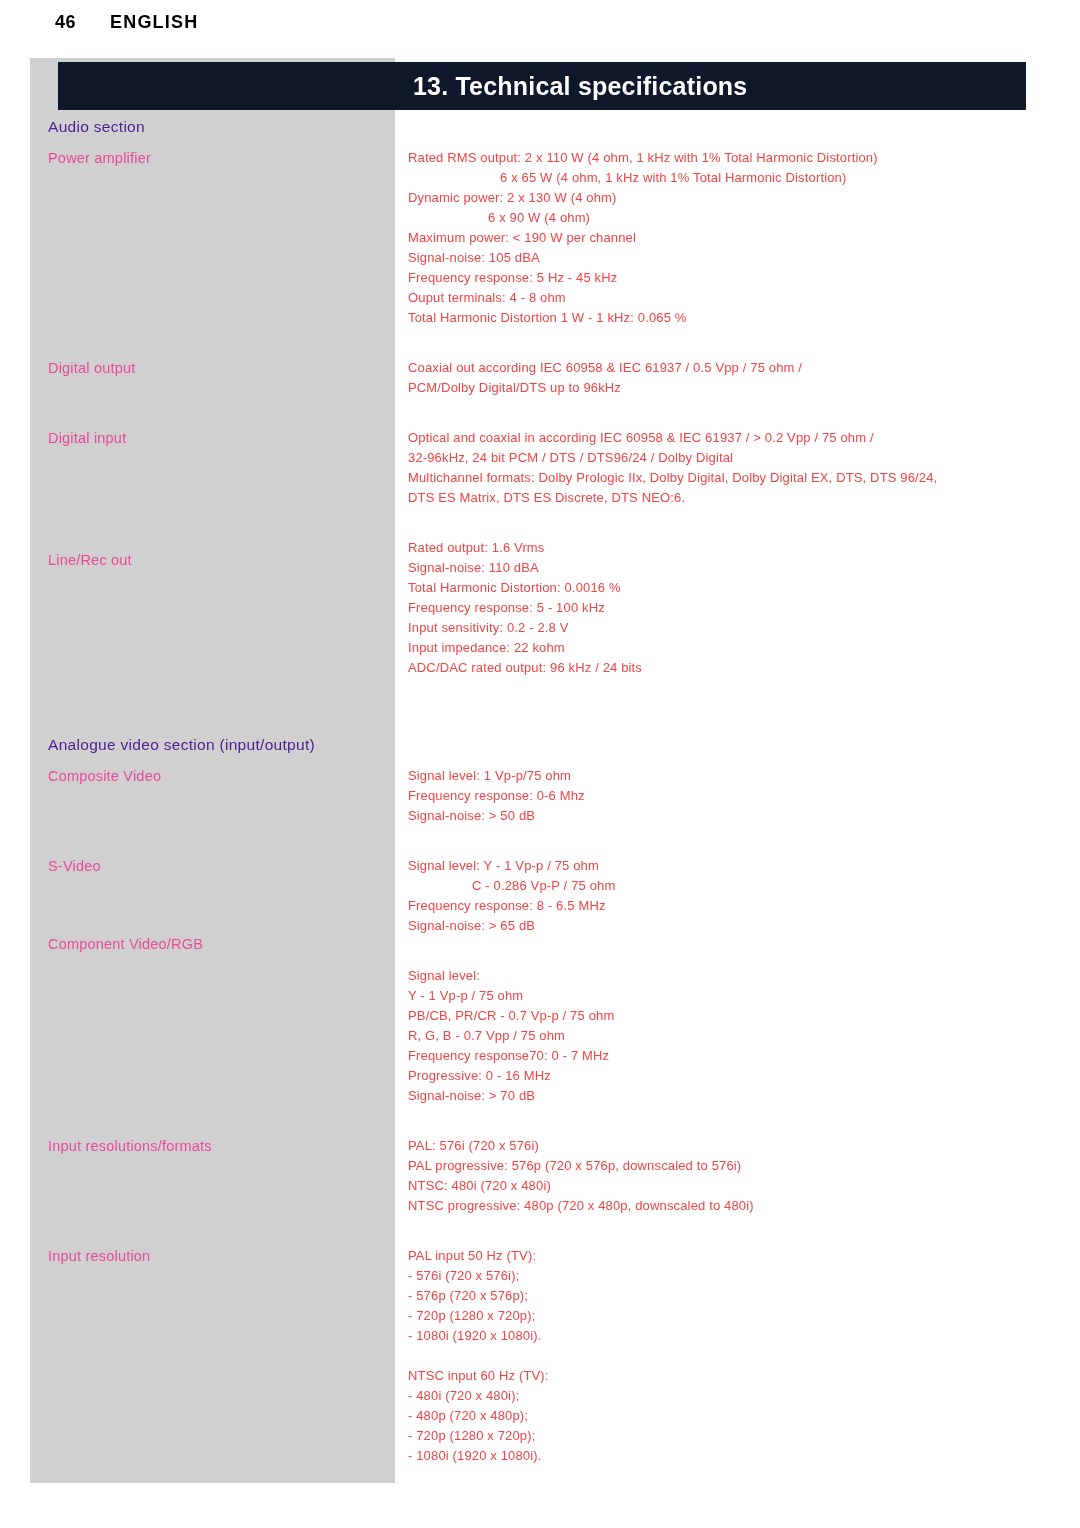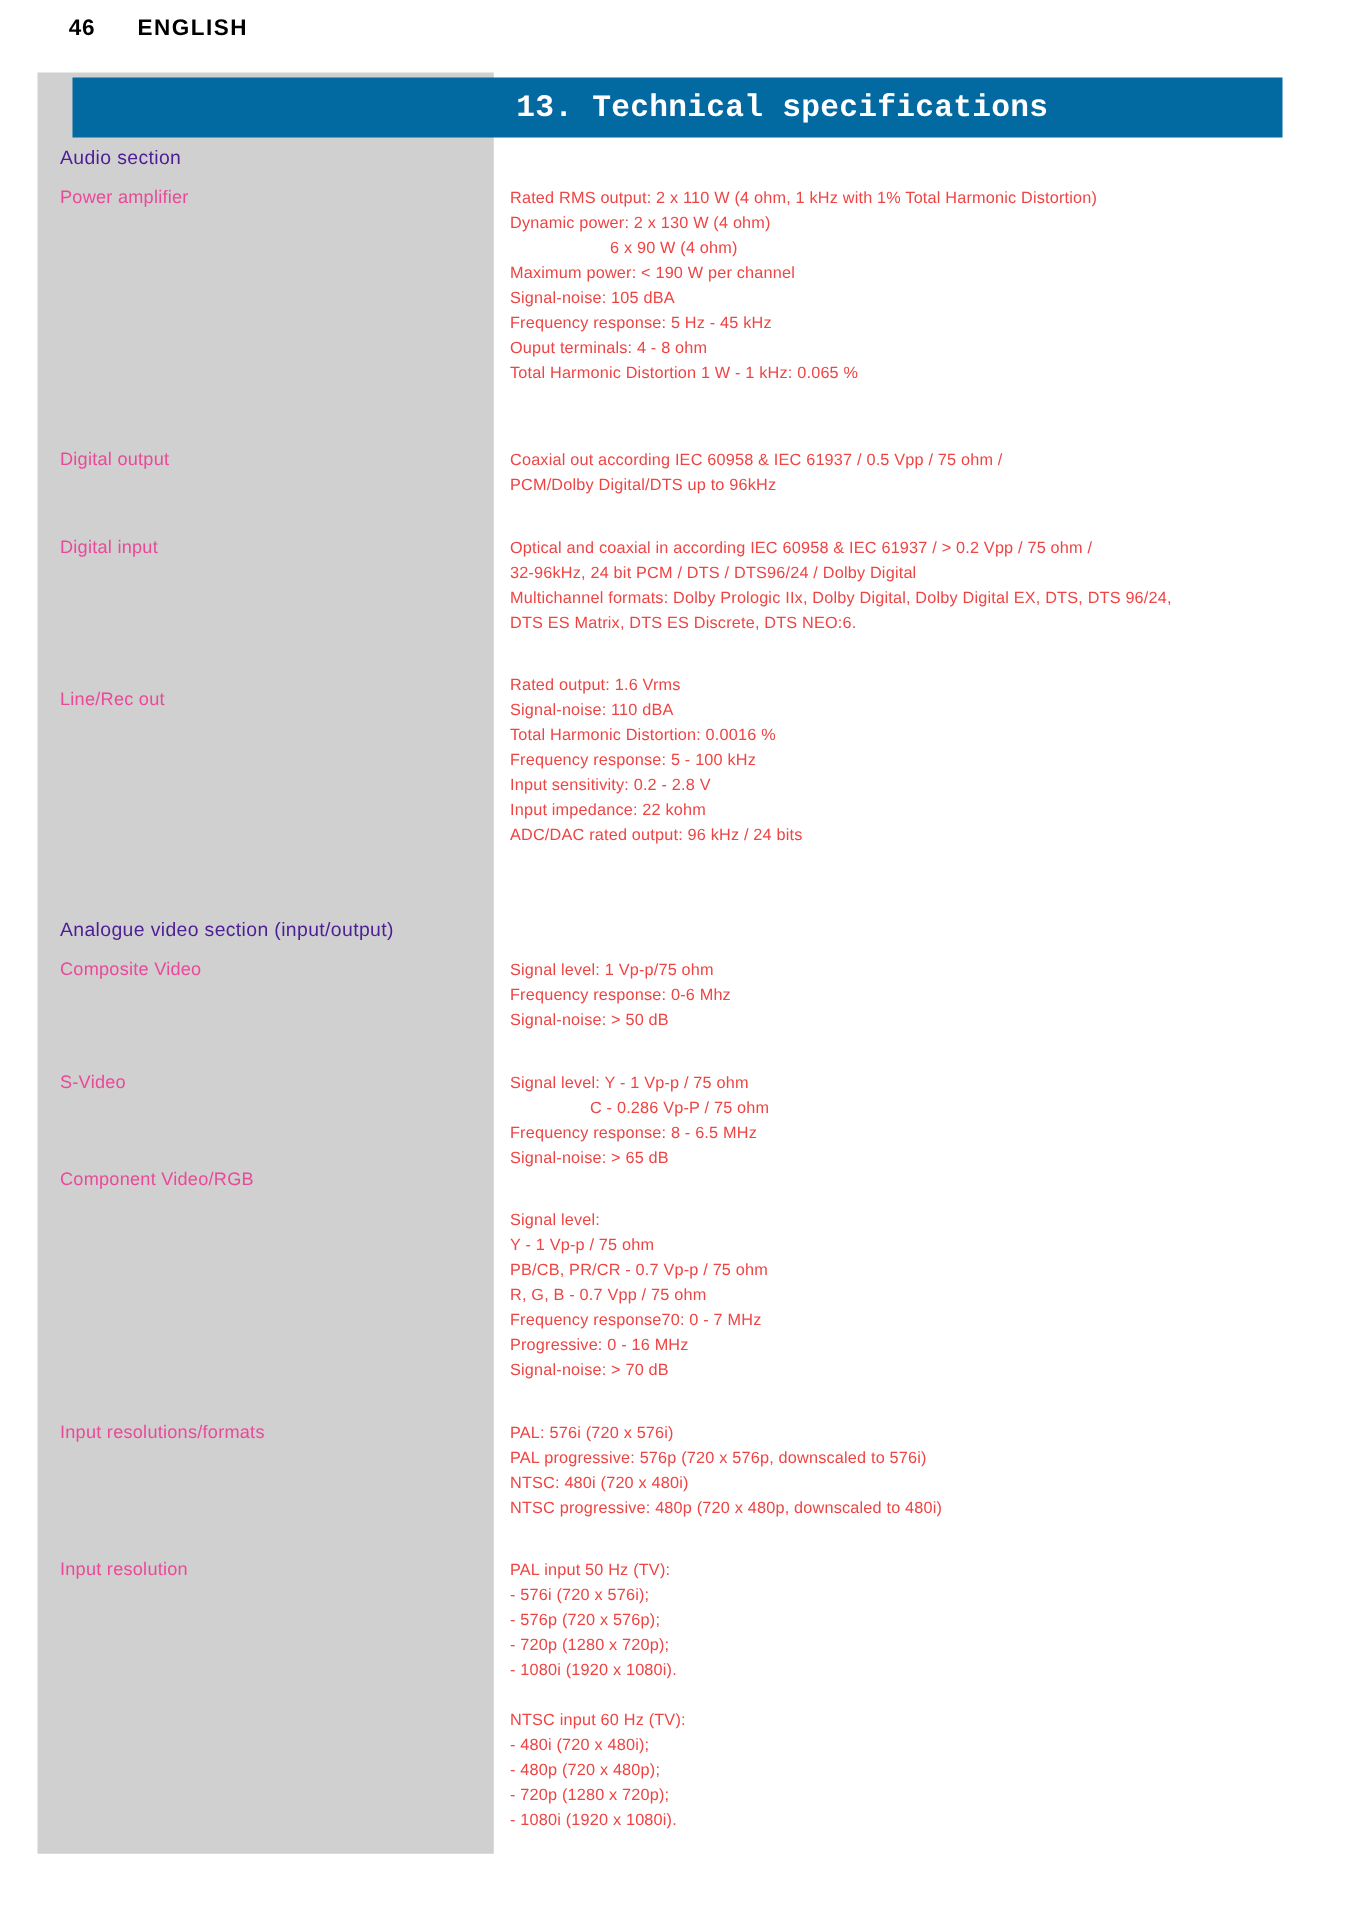--- a/index.html
+++ b/index.html
@@ -55,22 +55,21 @@
     height: 1425px;
     background: #d0d0d0;
   }
   
   .title-bar {
     position: absolute;
     left: 58px;
     top: 62px;
     width: 968px;
     height: 48px;
-    background: #0369a1;
-    font-family: Liberation Mono, monospace;
+    background: #0f172a;
   }
   .title-bar-text {
     position: absolute;
     left: 355px;
     top: 10px;
     color: #ffffff;
     font-size: 25px;
     font-weight: bold;
     letter-spacing: 0.2px;
   }
@@ -128,20 +127,21 @@
 
   <div class="title-bar">
     <span class="title-bar-text">13. Technical specifications</span>
   </div>
 
   <div class="content" id="content-root">
       <div class="section-head" style="top: 8px;">Audio section</div>
       <div class="row-label" style="top: 40px;">Power amplifier</div>
       <div class="row-values" style="top: 38px; position: absolute;">
         <div class="val">Rated RMS output: 2 x 110 W (4 ohm, 1 kHz with 1% Total Harmonic Distortion)</div>
+        <div class="val indent1">6 x 65 W (4 ohm, 1 kHz with 1% Total Harmonic Distortion)</div>
         <div class="val">Dynamic power: 2 x 130 W (4 ohm)</div>
         <div class="val indent2">6 x 90 W (4 ohm)</div>
         <div class="val">Maximum power: &lt; 190 W per channel</div>
         <div class="val">Signal-noise: 105 dBA</div>
         <div class="val">Frequency response: 5 Hz - 45 kHz</div>
         <div class="val">Ouput terminals: 4 - 8 ohm</div>
         <div class="val">Total Harmonic Distortion 1 W - 1 kHz: 0.065 %</div>
       </div>
       <div class="row-label" style="top: 250px;">Digital output</div>
       <div class="row-values" style="top: 248px; position: absolute;">

